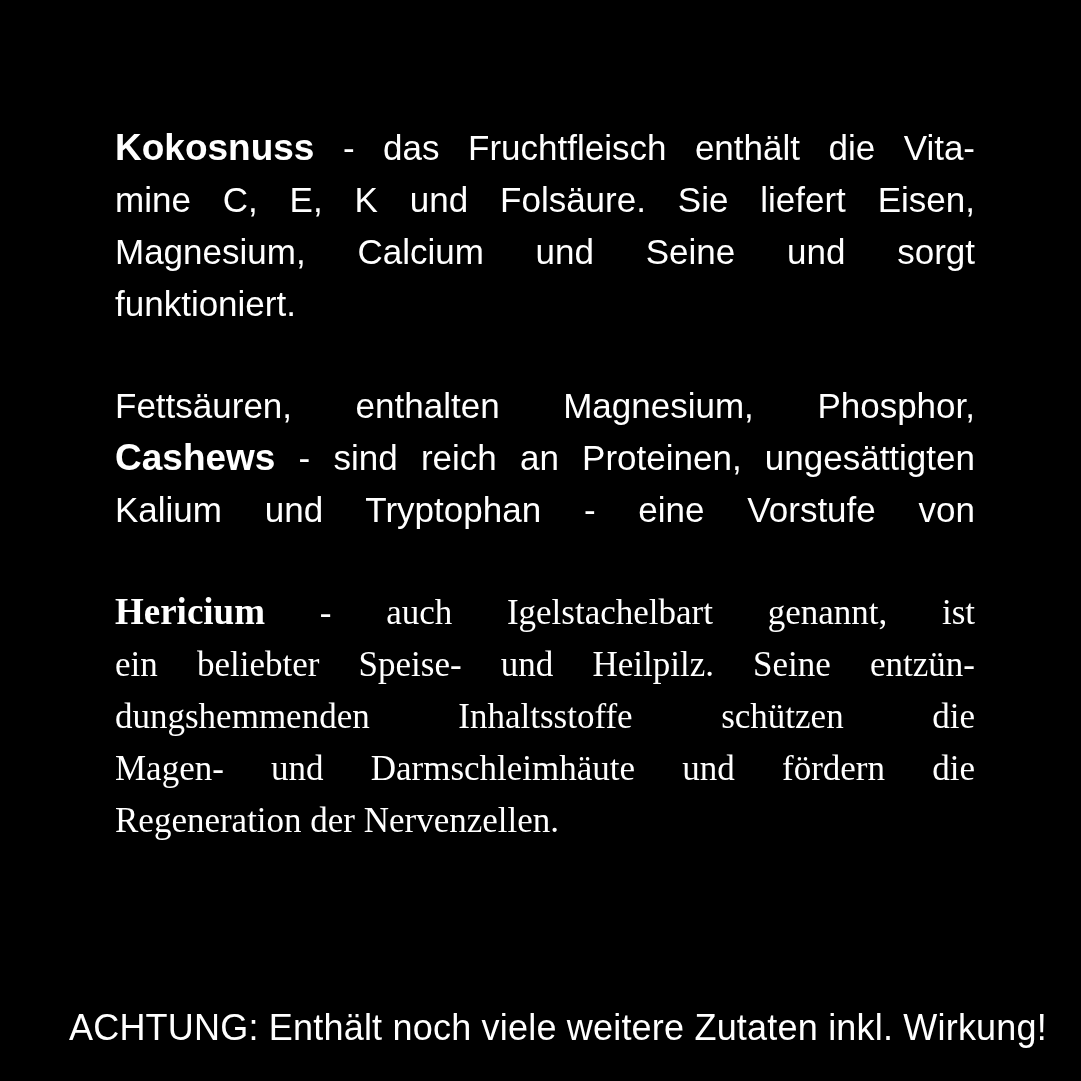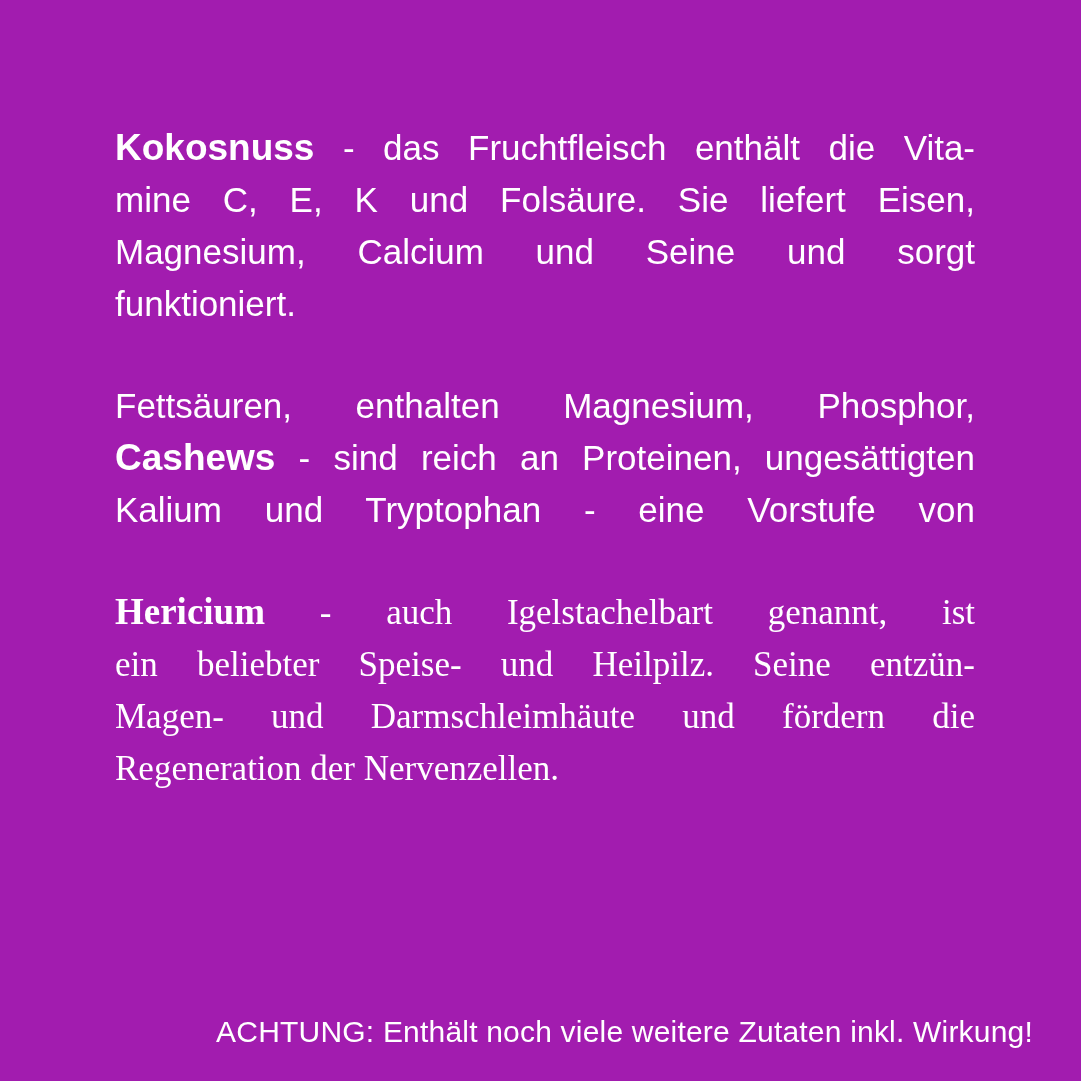--- a/index.html
+++ b/index.html
@@ -1,20 +1,20 @@
 <!DOCTYPE html>
 <html><head>
 <meta charset="utf-8">
 <style>
   html, body { margin: 0; padding: 0; }
   .canvas {
     position: relative;
     width: 1081px;
     height: 1081px;
-    background: #a21caf;
+    background: #000000;
     color: #ffffff;
     font-family: "Liberation Sans", sans-serif;
     overflow: hidden;
   }
   .content {
     position: absolute;
     left: 115px;
     top: 122px;
     width: 860px;
   }
@@ -31,23 +31,23 @@
   }
   .line.last {
     text-align-last: left;
   }
   .ingredient {
     font-weight: 700;
     font-size: 37px;
   }
   .footer {
     position: absolute;
-    right: 48px;
+    right: 34px;
     bottom: 32px;
-    font-size: 30px;
+    font-size: 36px;
     font-weight: 400;
     font-stretch: condensed;
     letter-spacing: 0.2px;
   }
 </style>
 </head>
 <body>
 
 <div class="canvas">
   <div class="content">
@@ -61,20 +61,21 @@
 
     <section class="paragraph">
       <div class="line">Fettsäuren, enthalten Magnesium, Phosphor,</div>
       <div class="line"><span class="ingredient">Cashews</span><span> - sind reich an Proteinen, ungesättigten</span></div>
       <div class="line">Kalium und Tryptophan - eine Vorstufe von</div>
     </section>
 
     <section class="paragraph">
       <div class="line"><span class="ingredient">Hericium</span><span> - auch Igelstachelbart genannt, ist</span></div>
       <div class="line">ein beliebter Speise- und Heilpilz. Seine entzün-</div>
+      <div class="line">dungshemmenden Inhaltsstoffe schützen die</div>
       <div class="line">Magen- und Darmschleimhäute und fördern die</div>
       <div class="line last">Regeneration der Nervenzellen.</div>
     </section>
 
   </div>
 
   <div class="footer">ACHTUNG: Enthält noch viele weitere Zutaten inkl. Wirkung!</div>
 </div>
 
 </body></html>

